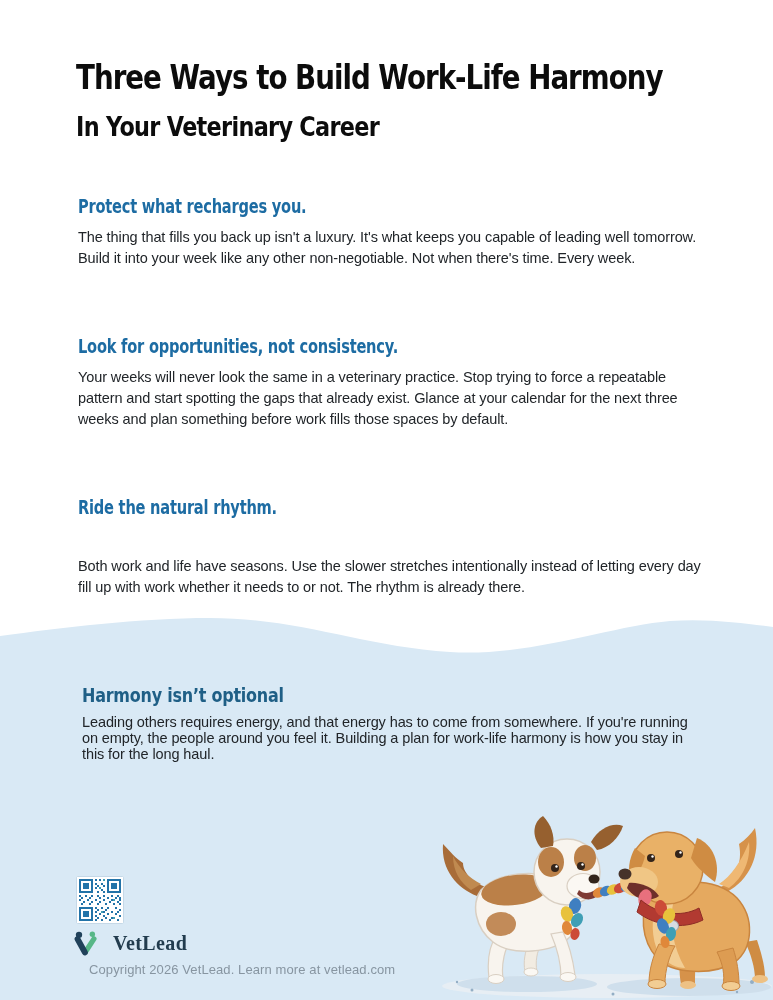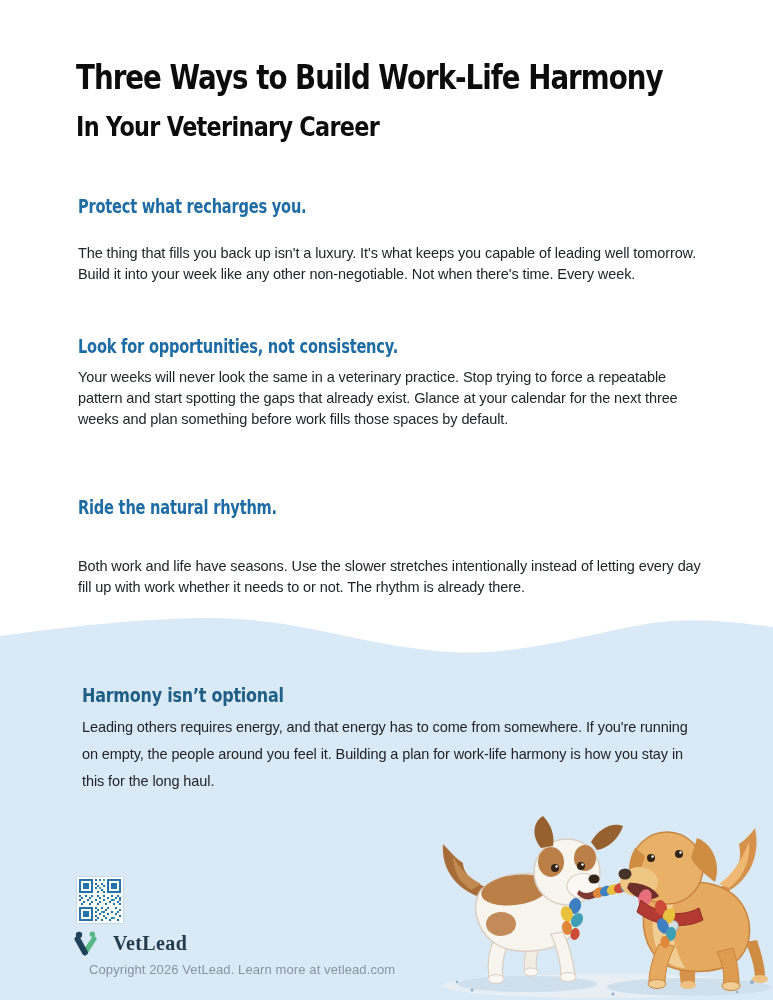--- a/index.html
+++ b/index.html
@@ -12,29 +12,29 @@
     transform-origin:0 50%;
   }
   .title{position:absolute;left:76px;top:58px;font-size:33px;letter-spacing:-1.2px;
     transform:scaleX(0.84);color:#0c0c0c;}
   .subtitle{position:absolute;left:76px;top:112px;font-size:26px;letter-spacing:-0.8px;
     transform:scaleX(0.86);color:#0c0c0c;}
   .sec-heading{position:absolute;left:78px;font-size:19px;color:#1d6ca3;
     letter-spacing:-0.3px;transform:scaleX(0.77);}
   .sec-body{position:absolute;left:78px;width:632px;font-size:14.5px;line-height:21px;
     color:#212529;letter-spacing:-0.1px;}
-  .h1{top:195px}.b1{top:243px}
+  .h1{top:195px}.b1{top:227px}
   .h2{top:335px}.b2{top:367px}
   .h3{top:496px}.b3{top:556px}
   .wave{position:absolute;left:0;top:598px;width:773px;height:70px;display:block;}
   .blue-bg{position:absolute;left:0;top:666px;right:0;bottom:0;background:#d9e9f5;}
   .hl-heading{position:absolute;left:82px;top:683px;font-size:20px;color:#1f5f86;
     letter-spacing:-0.3px;transform:scaleX(0.80);}
   .hl-body{position:absolute;left:82px;top:714px;width:610px;font-size:14.5px;
-    line-height:27px;color:#212529;letter-spacing:-0.1px;}
+    line-height:16px;color:#212529;letter-spacing:-0.1px;}
   .qr-box{position:absolute;left:77px;top:877px;width:46px;height:46px;background:#ffffff;
     border-radius:2px;box-shadow:0 0 0 1px rgba(160,185,205,.35);}
   .qr-box svg{display:block;width:46px;height:46px;}
   .logo-row{position:absolute;left:72px;top:930px;display:flex;align-items:center;gap:5px;}
   .logo-mark{width:28px;height:27px;display:block;}
   .logo-text{font-family:"Liberation Serif",serif;font-weight:bold;font-size:20px;
     color:#223c4e;letter-spacing:0.4px;margin-left:8px;}
   .copyright{position:absolute;left:77px;top:962px;font-size:13px;color:#8795a1;
     letter-spacing:0.1px;margin-left:12px;}
   .dogs{position:absolute;right:0;bottom:0;width:356px;height:214px;display:block;}

